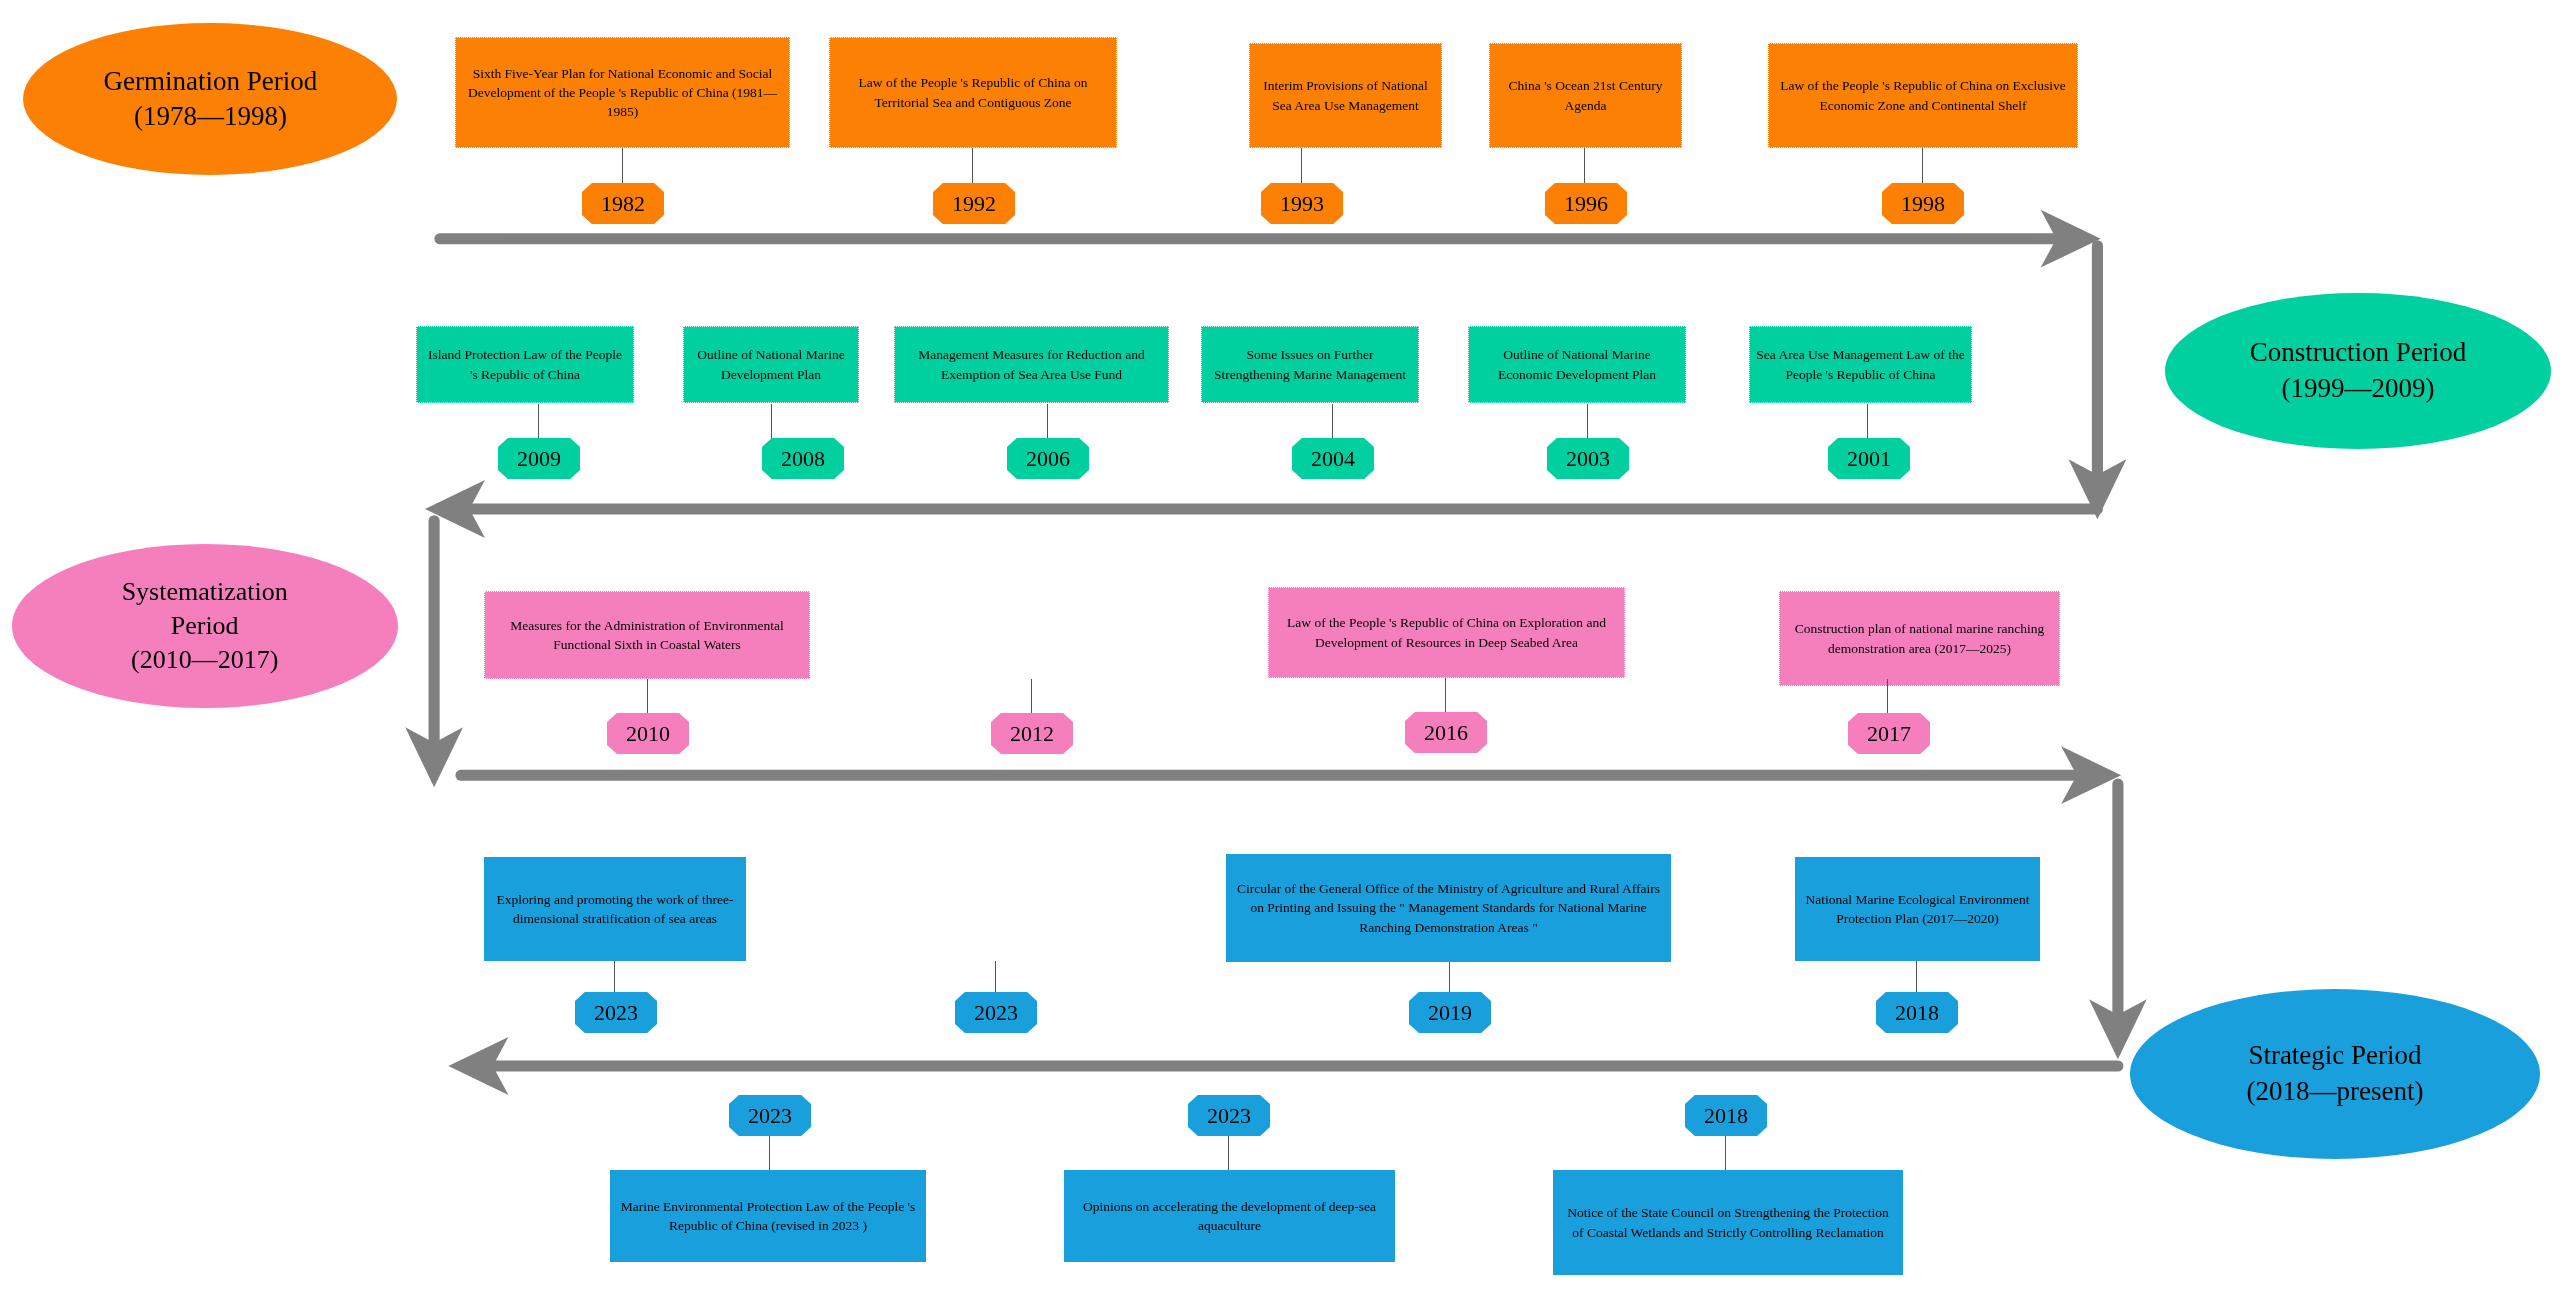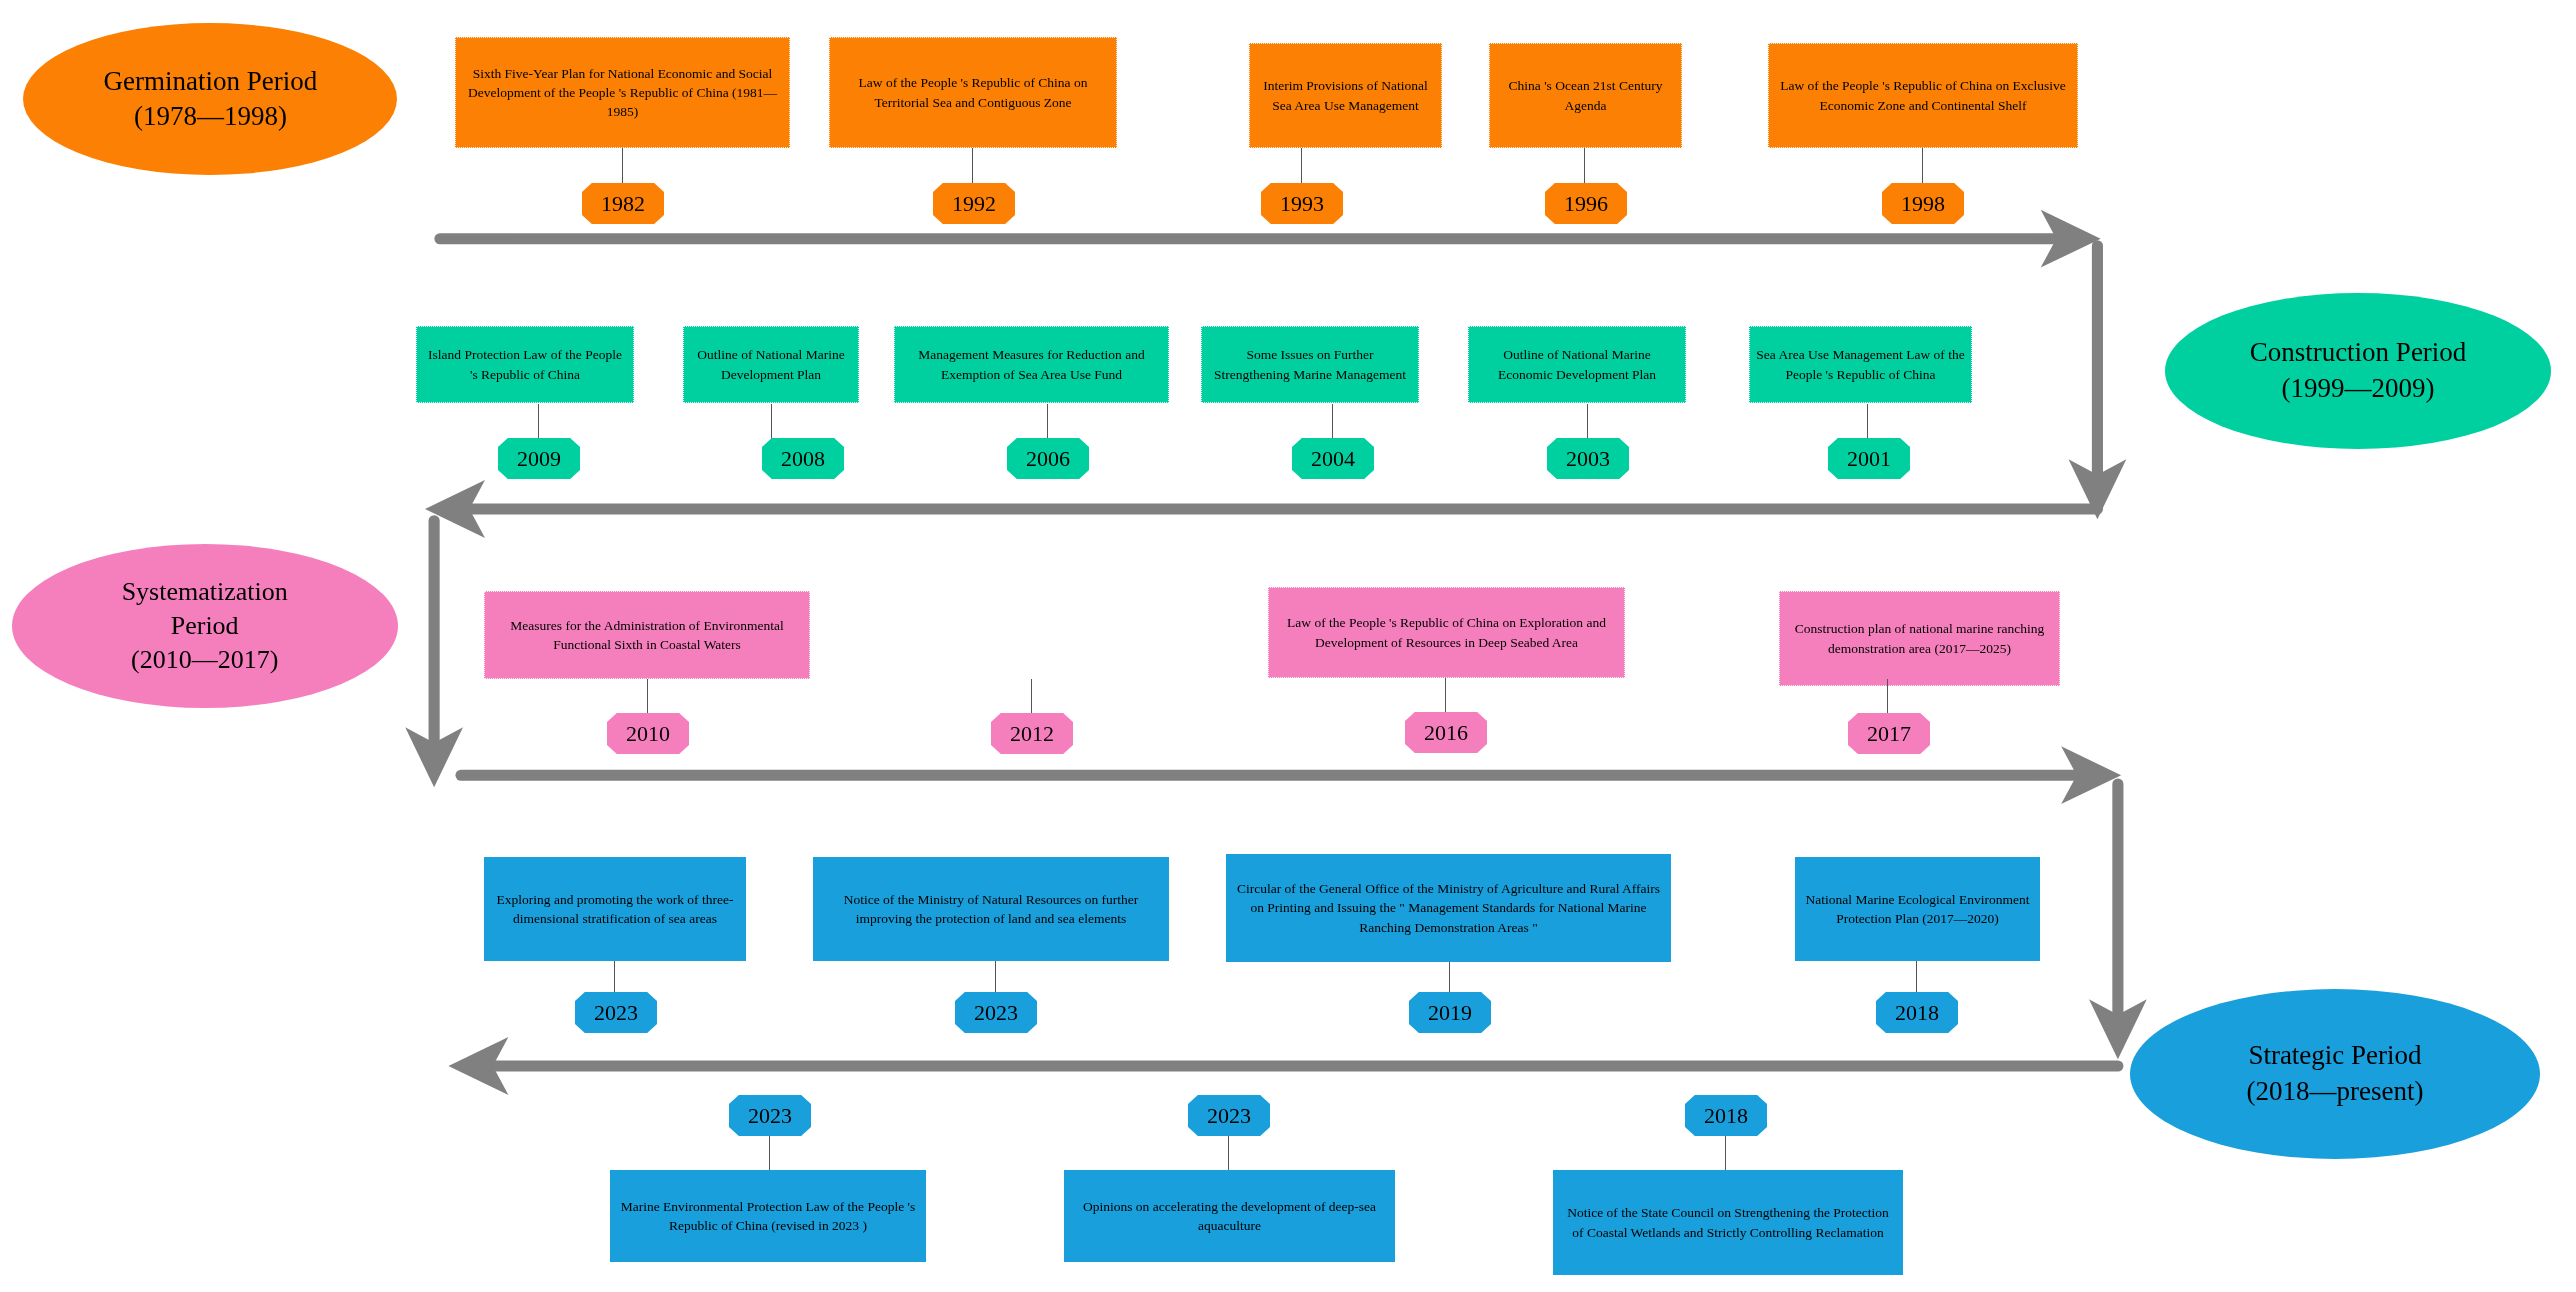--- a/index.html
+++ b/index.html
@@ -157,21 +157,20 @@
   <div class="year" style="left:1405px;top:712px;width:82px;height:41px;background:#F57FBD;font-size:22px;">2016</div>
 
   <div class="card dotted" style="left:1779px;top:591px;width:281px;height:95px;background:#F57FBD;font-size:13.5px;">Construction plan of national marine ranching demonstration area (2017—2025)</div>
   <div class="stem" style="left:1887px;top:679px;height:36px;"></div>
   <div class="year" style="left:1848px;top:713px;width:82px;height:41px;background:#F57FBD;font-size:22px;">2017</div>
 
   <div class="card plain" style="left:484px;top:857px;width:262px;height:104px;background:#199FDB;font-size:13.5px;">Exploring and promoting the work of three-dimensional stratification of sea areas</div>
   <div class="stem" style="left:614px;top:961px;height:33px;"></div>
   <div class="year" style="left:575px;top:992px;width:82px;height:41px;background:#199FDB;font-size:22px;">2023</div>
 
-  <div class="card plain" style="left:813px;top:857px;width:356px;height:104px;background:#199FDB;font-size:13.5px;">Notice of the Ministry of Natural Resources on further improving the protection of land and sea elements</div>
   <div class="stem" style="left:995px;top:961px;height:33px;"></div>
   <div class="year" style="left:955px;top:992px;width:82px;height:41px;background:#199FDB;font-size:22px;">2023</div>
 
   <div class="card plain" style="left:1226px;top:854px;width:445px;height:108px;background:#199FDB;font-size:13.5px;">Circular of the General Office of the Ministry of Agriculture and Rural Affairs on Printing and Issuing the " Management Standards for National Marine Ranching Demonstration Areas "</div>
   <div class="stem" style="left:1449px;top:962px;height:32px;"></div>
   <div class="year" style="left:1409px;top:992px;width:82px;height:41px;background:#199FDB;font-size:22px;">2019</div>
 
   <div class="card plain" style="left:1795px;top:857px;width:245px;height:104px;background:#199FDB;font-size:13.5px;">National Marine Ecological Environment Protection Plan (2017—2020)</div>
   <div class="stem" style="left:1916px;top:961px;height:33px;"></div>
   <div class="year" style="left:1876px;top:992px;width:82px;height:41px;background:#199FDB;font-size:22px;">2018</div>

